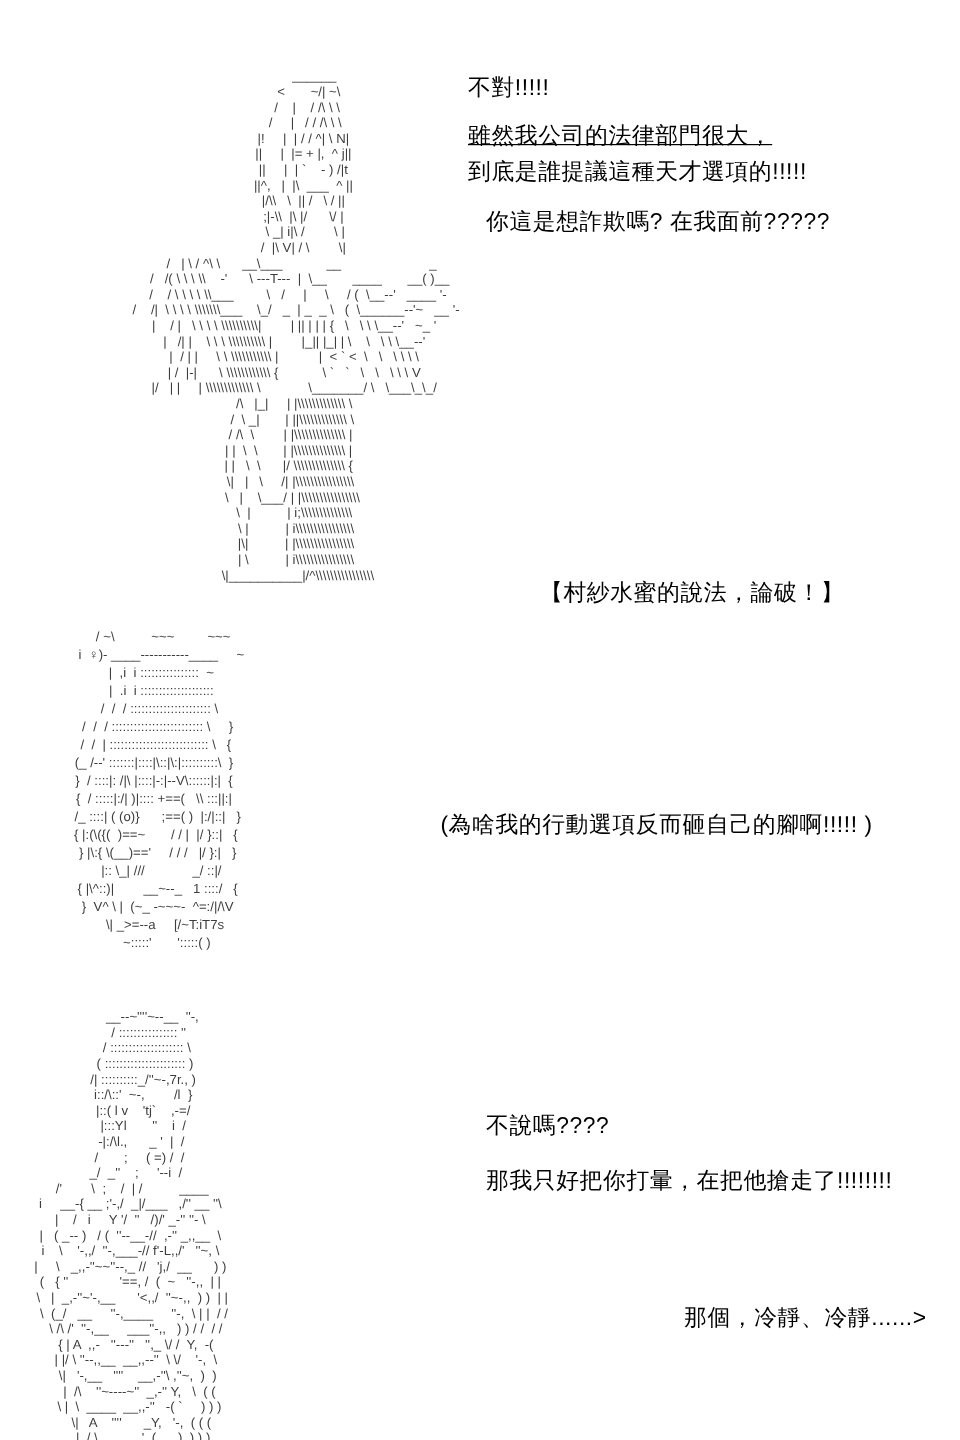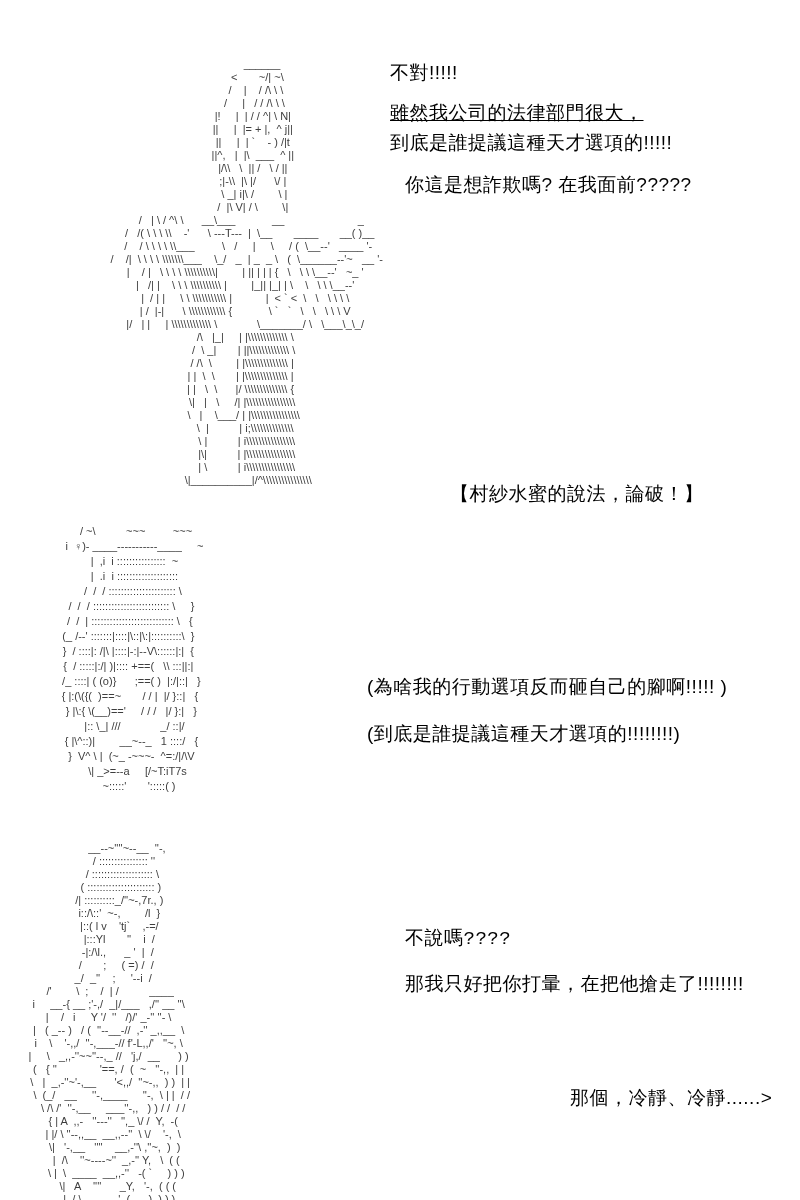--- a/index.html
+++ b/index.html
@@ -79,21 +79,20 @@
      /_ ::::| ( (o)}      ;==( )  |:/|::|   }
     { |:(\({(  )==~       / / |  |/ }::|   {
      } |\:{ \(__)=='     / / /   |/ }:|   }
        |:: \_| ///             _/ ::|/
      { |\^::)|        __~--_   1 ::::/   {
      }  V^ \ |  (~_ -~~~-  ^=:/|/\V
          \| _&gt;=--a     [/~T:iT7s
           ~:::::'       ':::::( )</pre>
 
   <div class="txt" style="left:367px;top:674px;text-align:center;">(為啥我的行動選項反而砸自己的腳啊!!!!! )</div>
-  <div class="txt" style="left:367px;top:721px;">(到底是誰提議這種天才選項的!!!!!!!!)</div>
 
   <pre class="aa" style="left:12px;top:842px;">                 __--~''''~--__  ''-,
                / :::::::::::::::: ''
               / :::::::::::::::::::: \
              ( :::::::::::::::::::::: )
             /| ::::::::::_/''~-,7r., )
             i::/\::'  ~-,        /l  }
             |::( l v    'tj`    ,-=/
             |:::Yl       ''    i  /
            -|:/\l.,      _ '  |  /
@@ -110,18 +109,18 @@
        \  (_/   __     ''-,____     ''-,  \ | |  / /
         \ /\ /'  ''-,__     ___''-,,   ) ) / /  / /
         { | A  ,,-   ''---''   '',_ \/ /  Y,  -(
         | |/ \ ''--,,__  __,,--''  \ \/    '-,  \
          \|   '-,__   ''''    __,-''\ ,''~,  )  )
           |  /\    ''~----~''  _,-'' Y,   \  ( (
           \ |  \  ____  __,,-''   -( `     ) ) )
            \|   A    ''''      _Y,   '-,  ( ( (
             |  / \            '  (      )  ) ) )</pre>
 
-  <div class="txt" style="left:405px;top:925px;font-family:Liberation Mono, monospace;">不說嗎????</div>
+  <div class="txt" style="left:405px;top:925px;">不說嗎????</div>
   <div class="txt" style="left:405px;top:971px;">那我只好把你打暈，在把他搶走了!!!!!!!!</div>
 
   <div class="txt" style="left:570px;top:1085px;">那個，冷靜、冷靜......&gt;</div>
 
 </div>
 
 </body></html>

